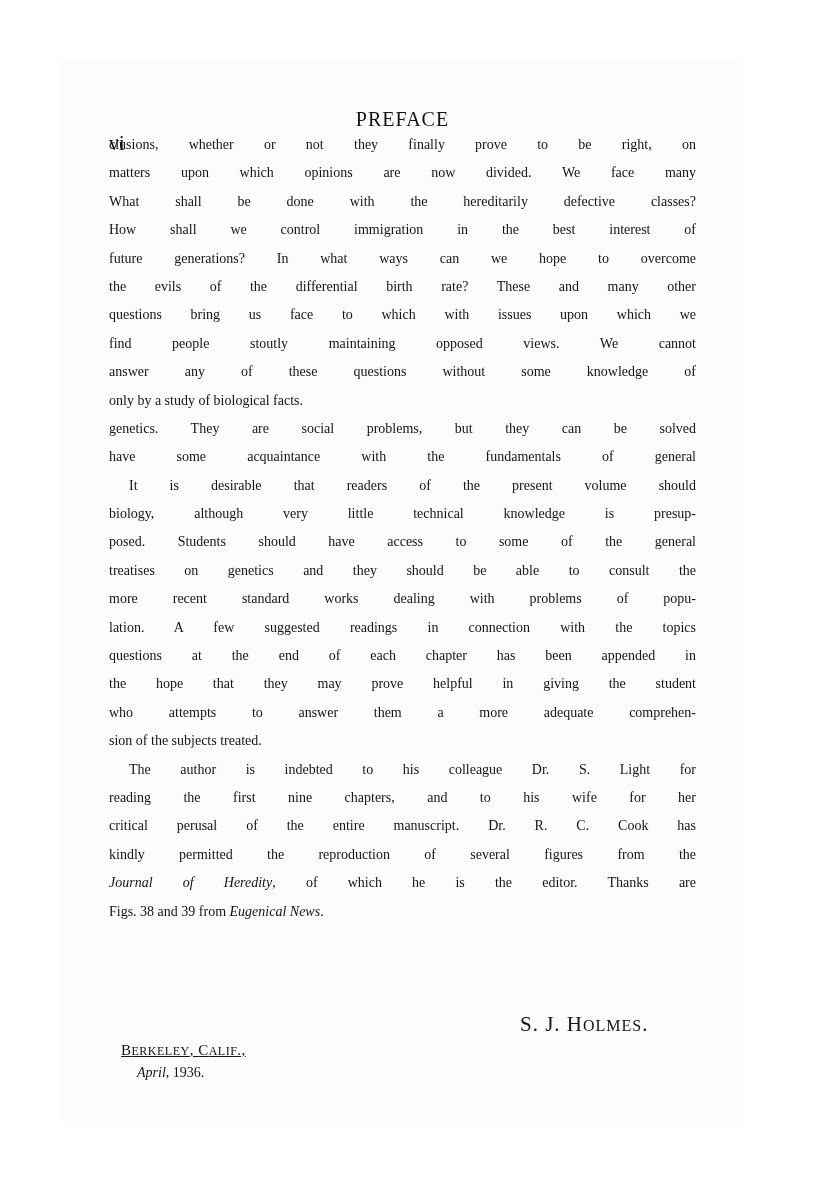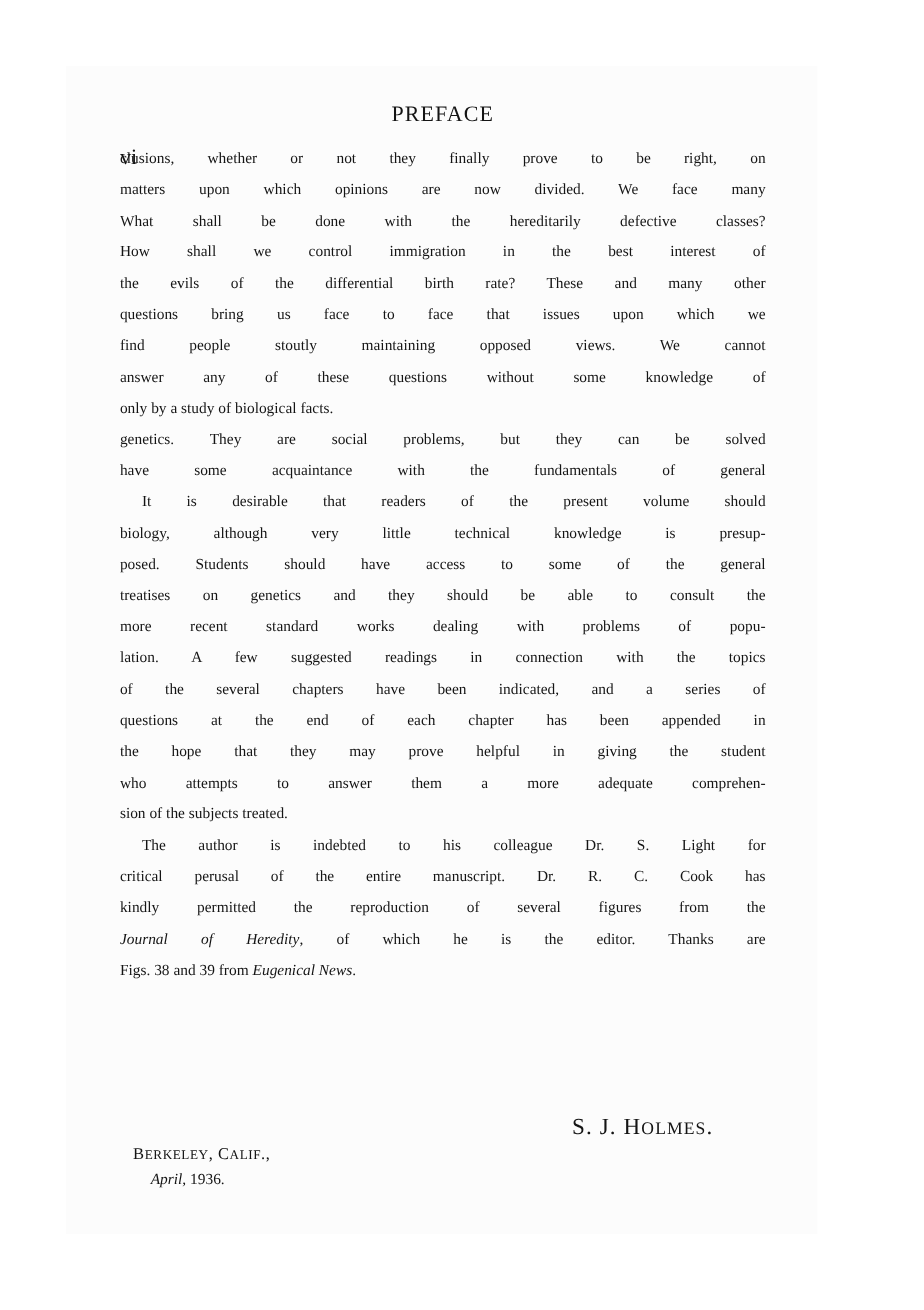--- a/index.html
+++ b/index.html
@@ -34,21 +34,21 @@
     .page-number {
       position: absolute;
       left: 0;
       top: 2px;
       margin-top: 40px;
     }
     .running-head {
       position: absolute;
       left: 0;
       right: 0;
-      top: 3px;
+      top: 18px;
       text-align: center;
       letter-spacing: 1px;
     }
     .body-text {
       position: absolute;
       left: 109px;
       top: 131px;
       width: 587px;
       font-size: 14px;
       line-height: 28.4px;
@@ -77,20 +77,21 @@
       text-align: right;
     }
     .sc-big { font-size: 21px; }
     .sc-small { font-size: 16px; }
     .place {
       position: absolute;
       left: 121px;
       top: 1042px;
       font-size: 15px;
       letter-spacing: 0.5px;
+      text-decoration: underline;
     }
     .place .sc-big { font-size: 15px; }
     .place .sc-small { font-size: 12px; }
     .date {
       position: absolute;
       left: 137px;
       top: 1065px;
       font-size: 14px;
     }
   </style>
@@ -102,39 +103,40 @@
 <div class="header">
   <span class="page-number">vi</span>
   <span class="running-head">PREFACE</span>
 </div>
 
 <div class="body-text">
   <span class="line">clusions, whether or not they finally prove to be right, on</span>
   <span class="line">matters upon which opinions are now divided. We face many</span>
   <span class="line">What shall be done with the hereditarily defective classes?</span>
   <span class="line">How shall we control immigration in the best interest of</span>
+  <span class="line">future generations? In what ways can we hope to overcome</span>
   <span class="line">the evils of the differential birth rate? These and many other</span>
-  <span class="line">questions bring us face to face that issues upon which we</span>
+  <span class="line">questions bring us face to which with issues upon which we</span>
   <span class="line">find people stoutly maintaining opposed views. We cannot</span>
   <span class="line">answer any of these questions without some knowledge of</span>
   <span class="line last">only by a study of biological facts.</span>
   <span class="line">genetics. They are social problems, but they can be solved</span>
   <span class="line">have some acquaintance with the fundamentals of general</span>
   <span class="line indent">It is desirable that readers of the present volume should</span>
   <span class="line">biology, although very little technical knowledge is presup-</span>
   <span class="line">posed. Students should have access to some of the general</span>
   <span class="line">treatises on genetics and they should be able to consult the</span>
   <span class="line">more recent standard works dealing with problems of popu-</span>
   <span class="line">lation. A few suggested readings in connection with the topics</span>
-  <span class="line">of the several chapters have been indicated, and a series of</span>
   <span class="line">questions at the end of each chapter has been appended in</span>
   <span class="line">the hope that they may prove helpful in giving the student</span>
   <span class="line">who attempts to answer them a more adequate comprehen-</span>
   <span class="line last">sion of the subjects treated.</span>
   <span class="line indent">The author is indebted to his colleague Dr. S. Light for</span>
+  <span class="line">reading the first nine chapters, and to his wife for her</span>
   <span class="line">critical perusal of the entire manuscript. Dr. R. C. Cook has</span>
   <span class="line">kindly permitted the reproduction of several figures from the</span>
   <span class="line"><span class="italic">Journal of Heredity</span><span>, of which he is the editor. Thanks are</span></span>
   <span class="line last"><span>Figs. 38 and 39 from </span><span class="italic">Eugenical News</span><span>.</span></span>
 </div>
 
 <div class="signature"><span class="sc-big">S. J. H</span><span class="sc-small">OLMES</span><span>.</span></div>
 
 <div class="place"><span class="sc-big">B</span><span class="sc-small">ERKELEY</span><span>, </span><span class="sc-big">C</span><span class="sc-small">ALIF</span><span>.,</span></div>
 

